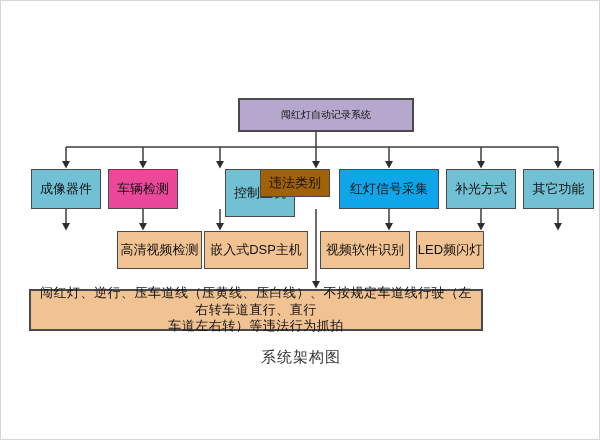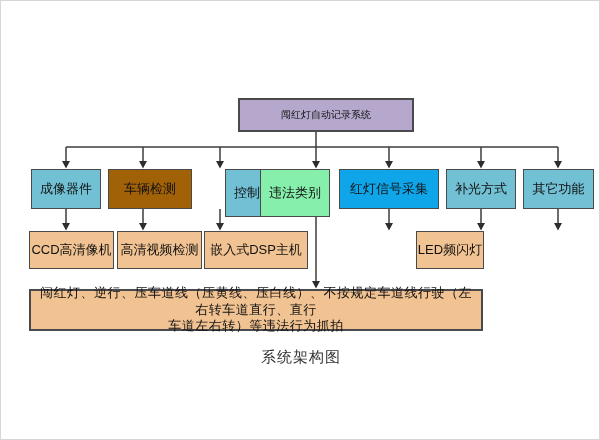--- a/index.html
+++ b/index.html
@@ -72,29 +72,29 @@
         <path d="M384 222 h8 l-4 7.5 Z"></path>
       <path d="M476 222 h8 l-4 7.5 Z"></path>
         <path d="M553 222 h8 l-4 7.5 Z"></path>
       <path d="M311 280 h8 l-4 7.5 Z"></path>
     </g>
   </svg>
 
   <div class="node root" style="left: 237px; top: 97px; width: 176px; height: 34px; background-color: rgb(181, 168, 204);">闯红灯自动记录系统</div>
 
   <div class="node lvl2" style="left: 30px; top: 168px; width: 70px; height: 40px; background-color: rgb(114, 192, 212);">成像器件</div>
-  <div class="node lvl2" style="left: 107px; top: 168px; width: 84px; height: 40px; background-color: #a16207;">车辆检测</div>
+  <div class="node lvl2" style="left: 107px; top: 168px; width: 70px; height: 40px; background-color: #ec4899;">车辆检测</div>
   <div class="node lvl2" style="left: 184px; top: 168px; width: 70px; height: 48px; background-color: rgb(114, 192, 212); margin-left: 40px;">控制主机</div>
-  <div class="node lvl2" style="left: 259px; top: 168px; width: 70px; height: 48px; background-color: #86efac;">违法类别</div>
+  <div class="node lvl2" style="left: 259px; top: 168px; width: 70px; height: 28px; background-color: #a16207;">违法类别</div>
   <div class="node lvl2" style="left: 338px; top: 168px; width: 100px; height: 40px; background-color: #0ea5e9;">红灯信号采集</div>
   <div class="node lvl2" style="left: 445px; top: 168px; width: 70px; height: 40px; background-color: rgb(114, 192, 212);">补光方式</div>
   <div class="node lvl2" style="left: 522px; top: 168px; width: 71px; height: 40px; background-color: rgb(114, 192, 212);">其它功能</div>
 
-  <div class="node lvl3" style="left: 28px; top: 230px; width: 85px; height: 38px; background-color: rgb(242, 195, 146);">CCD高清像机</div>
   <div class="node lvl3" style="left: 116px; top: 230px; width: 85px; height: 38px; background-color: rgb(242, 195, 146);">高清视频检测</div>
   <div class="node lvl3" style="left: 203px; top: 230px; width: 104px; height: 38px; background-color: rgb(242, 195, 146);">嵌入式DSP主机</div>
+  <div class="node lvl3" style="left: 319px; top: 230px; width: 90px; height: 38px; background-color: rgb(242, 195, 146);">视频软件识别</div>
   <div class="node lvl3" style="left: 415px; top: 230px; width: 68px; height: 38px; background-color: rgb(242, 195, 146);">LED频闪灯</div>
 
   <div class="node summary" style="left: 28px; top: 288px; width: 454px; height: 42px; background-color: rgb(242, 195, 146);">闯红灯、逆行、压车道线（压黄线、压白线）、不按规定车道线行驶（左右转车道直行、直行
 车道左右转）等违法行为抓拍</div>
 
   <div class="caption">系统架构图</div>
 </div>
 
 </body></html>

